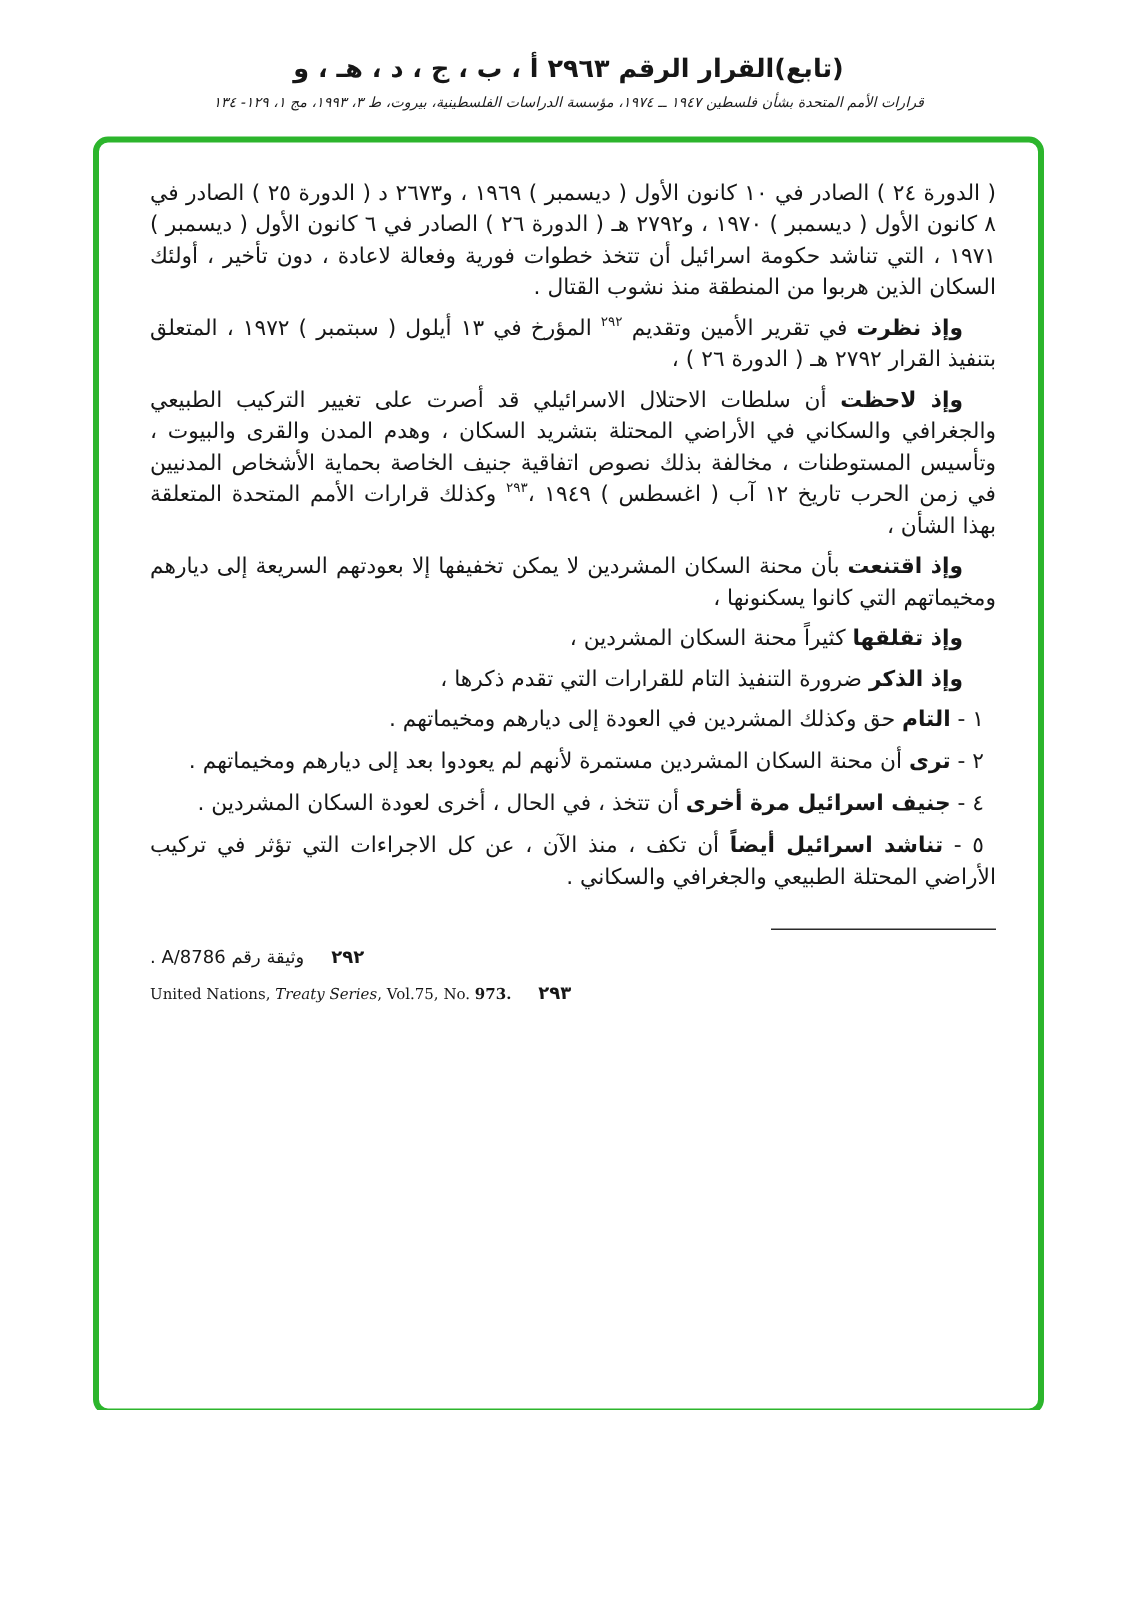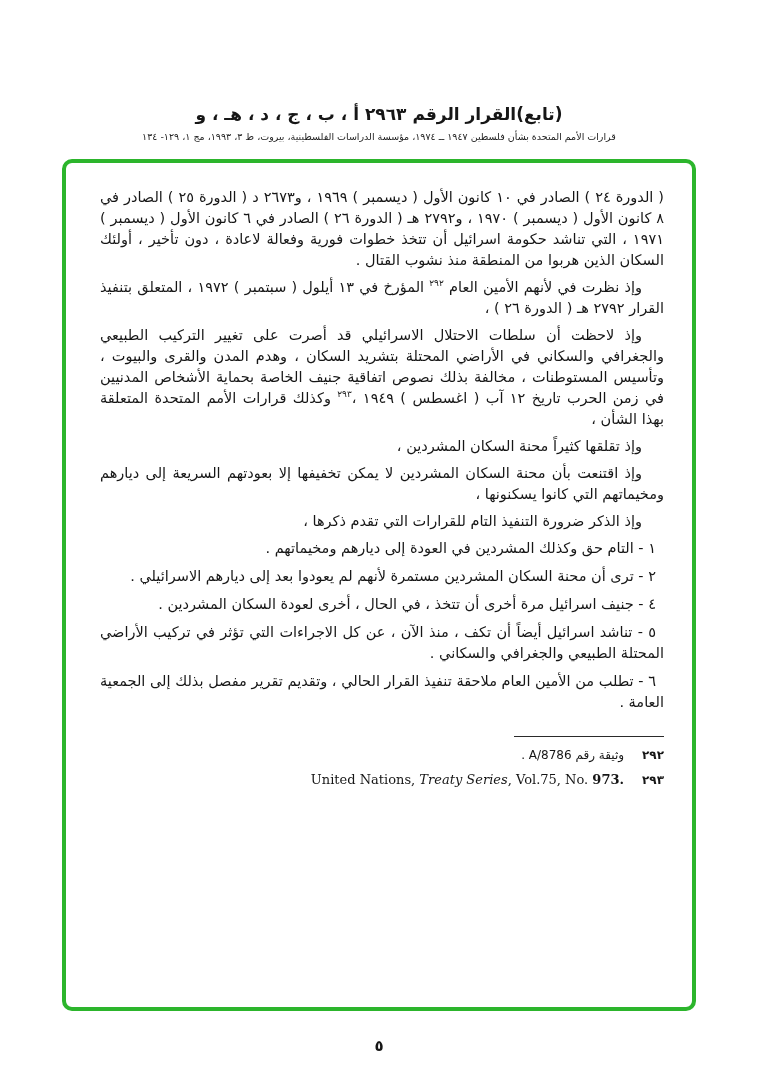--- a/index.html
+++ b/index.html
@@ -4,25 +4,25 @@
 <style>
   * { margin:0; padding:0; box-sizing:border-box; }
   html, body { background:#ffffff; }
   body {
     width:758px; height:1078px;
     font-family:"DejaVu Sans", sans-serif;
     color:#161616;
     position:relative;
     overflow:hidden;
   }
-  .page { width:758px; height:1078px; padding-top:104px; overflow:hidden; }
+  .page { width:758px; height:940px; padding-top:36px; overflow:hidden; }
 
   .doc-header { text-align:center; }
   .doc-title { font-size:17px; font-weight:700; direction:rtl; }
-  .doc-source { font-size:9.5px; margin-top:7px; direction:rtl; color:#1c1c1c; }
+  .doc-source { font-size:9.5px; margin-top:7px; direction:rtl; color:#1c1c1c;font-style:italic; }
 
   .green-box {
     width:634px; height:852px;
     margin:17px auto 0;
     border:4px solid #2cb52c;
     border-radius:10px;
     padding:24px 28px 20px 34px;
     overflow:hidden;
     display:flex; flex-direction:column;
     background:#ffffff;
@@ -31,66 +31,65 @@
   .body-text { direction:rtl; }
   .para, .item {
     font-size:14.5px;
     line-height:21px;
     text-align:justify;
     margin:0 0 6px;
   }
   .para { text-indent:22px; }
   .para.flush { text-indent:0; }
   .item { text-indent:8px; margin-bottom:7px; }
-  .lead { font-weight:400; }
+  .lead { font-weight:700; }
   sup.fn-ref { font-size:9px; line-height:0; vertical-align:super; }
 
   .footnotes { direction:rtl; margin-top:16px; }
   .fn-rule { width:150px; border-top:1.5px solid #2a2a2a; margin-bottom:9px; }
-  .fn-line { font-size:12px; line-height:19px; margin-bottom:5px; text-align:right; }
+  .fn-line { font-size:12px; line-height:19px; margin-bottom:5px; text-align:left; }
   .fn-marker { font-weight:700; margin-inline-end:18px; }
-  .fn-latin { font-family:"DejaVu Serif", serif; font-size:13px; }
+  .fn-latin { font-family:"DejaVu Serif", serif; font-size:10px; }
 
   .page-num { text-align:center; margin-top:26px; font-size:15px; font-weight:700; }
 </style>
 </head>
 <body>
 
 <div class="page">
 
   <header class="doc-header">
     <div class="doc-title" dir="rtl">(تابع)القرار الرقم ٢٩٦٣ أ ، ب ، ج ، د ، هـ ، و</div>
     <div class="doc-source" dir="rtl">قرارات الأمم المتحدة بشأن فلسطين ١٩٤٧ ــ ١٩٧٤، مؤسسة الدراسات الفلسطينية، بيروت، ط ٣، ١٩٩٣، مج ١، ١٢٩- ١٣٤</div>
   </header>
 
   <div class="green-box" style="border-color: rgb(44, 181, 44);">
     <div class="body-text">
 
       <p class="para flush"><span>( الدورة ٢٤ ) الصادر في ١٠ كانون الأول ( ديسمبر ) ١٩٦٩ ، و٢٦٧٣ د ( الدورة ٢٥ ) الصادر في ٨ كانون الأول ( ديسمبر ) ١٩٧٠ ، و٢٧٩٢ هـ ( الدورة ٢٦ ) الصادر في ٦ كانون الأول ( ديسمبر ) ١٩٧١ ، التي تناشد حكومة اسرائيل أن تتخذ خطوات فورية وفعالة لاعادة ، دون تأخير ، أولئك السكان الذين هربوا من المنطقة منذ نشوب القتال .</span></p>
 
-      <p class="para"><b class="lead">وإذ نظرت</b><span> في لأنهم الأمين العام </span><sup class="fn-ref">٢٩٢</sup><span> المؤرخ في ١٣ أيلول ( سبتمبر ) ١٩٧٢ ، المتعلق بتنفيذ القرار ٢٧٩٢ هـ ( الدورة ٢٦ ) ،</span></p>
+      <p class="para"><b class="lead">وإذ نظرت</b><span> في تقرير الأمين وتقديم </span><sup class="fn-ref">٢٩٢</sup><span> المؤرخ في ١٣ أيلول ( سبتمبر ) ١٩٧٢ ، المتعلق بتنفيذ القرار ٢٧٩٢ هـ ( الدورة ٢٦ ) ،</span></p>
 
       <p class="para"><b class="lead">وإذ لاحظت</b><span> أن سلطات الاحتلال الاسرائيلي قد أصرت على تغيير التركيب الطبيعي والجغرافي والسكاني في الأراضي المحتلة بتشريد السكان ، وهدم المدن والقرى والبيوت ، وتأسيس المستوطنات ، مخالفة بذلك نصوص اتفاقية جنيف الخاصة بحماية الأشخاص المدنيين في زمن الحرب تاريخ ١٢ آب ( اغسطس ) ١٩٤٩ ،</span><sup class="fn-ref">٢٩٣</sup><span> وكذلك قرارات الأمم المتحدة المتعلقة بهذا الشأن ،</span></p>
 
+      <p class="para"><b class="lead">وإذ اقتنعت</b><span> بأن محنة السكان المشردين لا يمكن تخفيفها إلا بعودتهم السريعة إلى ديارهم ومخيماتهم التي كانوا يسكنونها ،</span></p>
+
       <p class="para"><b class="lead">وإذ تقلقها</b><span> كثيراً محنة السكان المشردين ،</span></p>
-
-      <p class="para"><b class="lead">وإذ اقتنعت</b><span> بأن محنة السكان المشردين لا يمكن تخفيفها إلا بعودتهم السريعة إلى ديارهم ومخيماتهم التي كانوا يسكنونها ،</span></p>
 
       <p class="para"><b class="lead">وإذ الذكر</b><span> ضرورة التنفيذ التام للقرارات التي تقدم ذكرها ،</span></p>
 
       <p class="item"><span>١ - </span><b class="lead">التام</b><span> حق وكذلك المشردين في العودة إلى ديارهم ومخيماتهم .</span></p>
 
-      <p class="item"><span>٢ - </span><b class="lead">ترى</b><span> أن محنة السكان المشردين مستمرة لأنهم لم يعودوا بعد إلى ديارهم الاسرائيلي .</span></p>
+      <p class="item"><span>٢ - </span><b class="lead">ترى</b><span> أن محنة السكان المشردين مستمرة لأنهم لم يعودوا بعد إلى ديارهم ومخيماتهم .</span></p>
 
 
       <p class="item"><span>٤ - </span><b class="lead">جنيف اسرائيل مرة أخرى</b><span> أن تتخذ ، في الحال ، أخرى لعودة السكان المشردين .</span></p>
 
       <p class="item"><span>٥ - </span><b class="lead">تناشد اسرائيل أيضاً</b><span> أن تكف ، منذ الآن ، عن كل الاجراءات التي تؤثر في تركيب الأراضي المحتلة الطبيعي والجغرافي والسكاني .</span></p>
 
-      <p class="item"><span>٦ - </span><b class="lead">تطلب</b><span> من الأمين العام ملاحقة تنفيذ القرار الحالي ، وتقديم تقرير مفصل بذلك إلى الجمعية العامة .</span></p>
 
     </div>
 
     <div class="footnotes">
       <div class="fn-rule"></div>
       <div class="fn-line">
         <b class="fn-marker">٢٩٢</b><span class="fn-text">وثيقة رقم A/8786 .</span>
       </div>
       <div class="fn-line">
         <b class="fn-marker">٢٩٣</b><span class="fn-latin" dir="ltr"><span>United Nations, </span><i>Treaty Series</i><span>, Vol.75, No. </span><b>973.</b></span>

